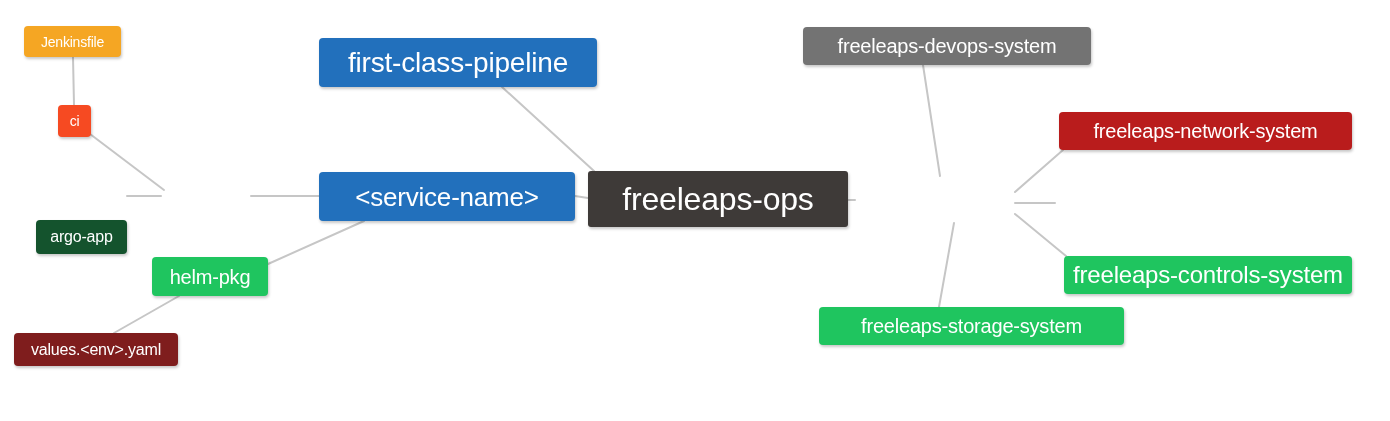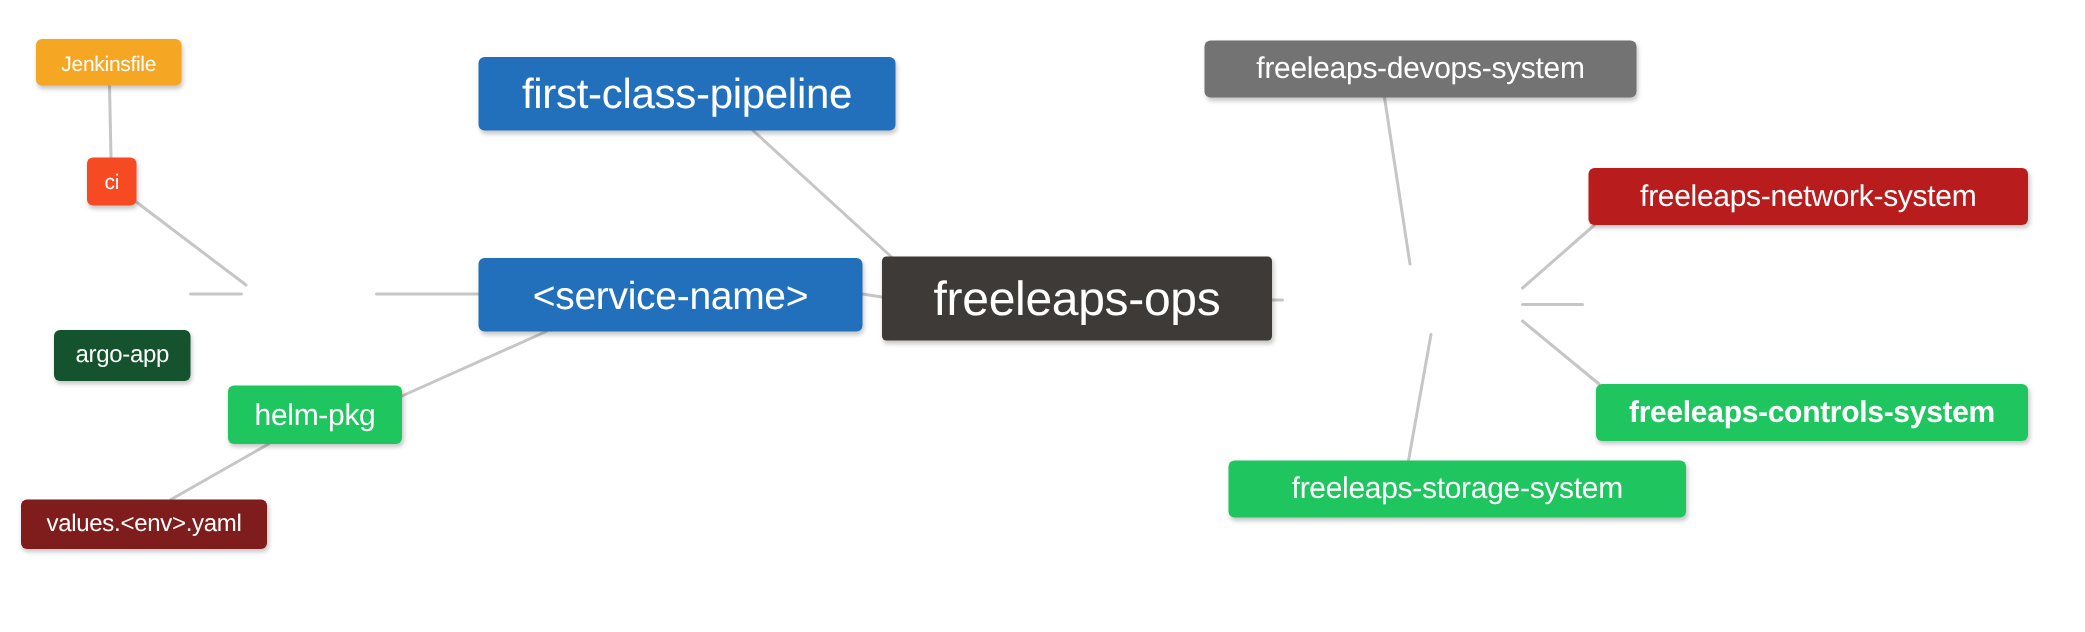--- a/index.html
+++ b/index.html
@@ -70,15 +70,15 @@
 <div class="node" style="left: 20px; top: 26px; width: 97px; height: 31px; background: rgb(245, 166, 35); font-size: 14px;">Jenkinsfile</div>
     <div class="node" style="left: 54px; top: 105px; width: 33px; height: 32px; background: rgb(246, 74, 34); font-size: 14px;">ci</div>
     <div class="node" style="left: 32px; top: 178px; width: 91px; height: 34px; background: #14532d; font-size: 16px; margin-top: 42px;">argo-app</div>
     <div class="node" style="left: 148px; top: 257px; width: 116px; height: 39px; background: rgb(31, 197, 95); font-size: 20px;">helm-pkg</div>
     <div class="node" style="left: 10px; top: 333px; width: 164px; height: 33px; background: #7f1d1d; font-size: 16px;">values.&lt;env&gt;.yaml</div>
     <div class="node" style="left: 315px; top: 38px; width: 278px; height: 49px; background: rgb(34, 112, 188); font-size: 28px;">first-class-pipeline</div>
     <div class="node" style="left: 315px; top: 172px; width: 256px; height: 49px; background: rgb(34, 112, 188); font-size: 26px;">&lt;service-name&gt;</div>
     <div class="node node-root" style="left: 584px; top: 171px; width: 260px; height: 56px; background: rgb(62, 58, 56); font-size: 32px;">freeleaps-ops</div>
     <div class="node" style="left: 799px; top: 27px; width: 288px; height: 38px; background: #737373; font-size: 20px;">freeleaps-devops-system</div>
     <div class="node" style="left: 1055px; top: 112px; width: 293px; height: 38px; background: #b91c1c; font-size: 20px;">freeleaps-network-system</div>
-    <div class="node" style="left: 1060px; top: 256px; width: 288px; height: 38px; background: rgb(31, 197, 95); font-size: 20px; font-weight: bold;">freeleaps-controls-system</div>
+    <div class="node" style="left: 1060px; top: 256px; width: 288px; height: 38px; background: rgb(31, 197, 95); font-size: 24px;">freeleaps-controls-system</div>
     <div class="node" style="left: 815px; top: 307px; width: 305px; height: 38px; background: rgb(31, 197, 95); font-size: 20px;">freeleaps-storage-system</div>
   </div>
 
 </body></html>

